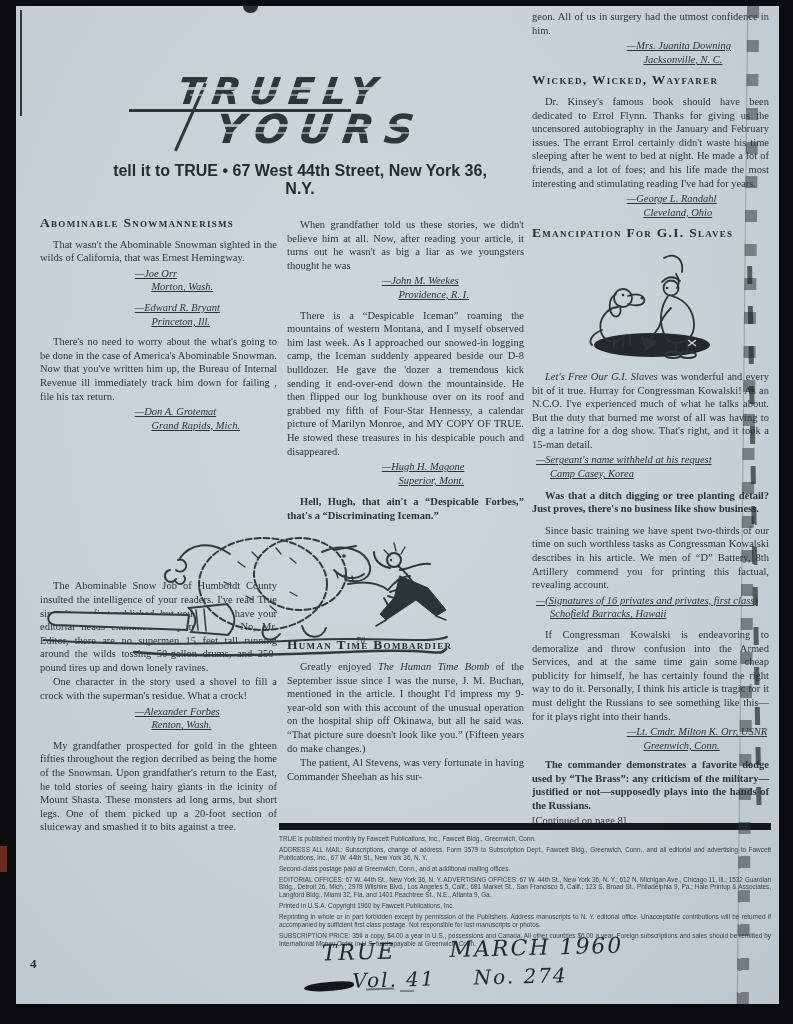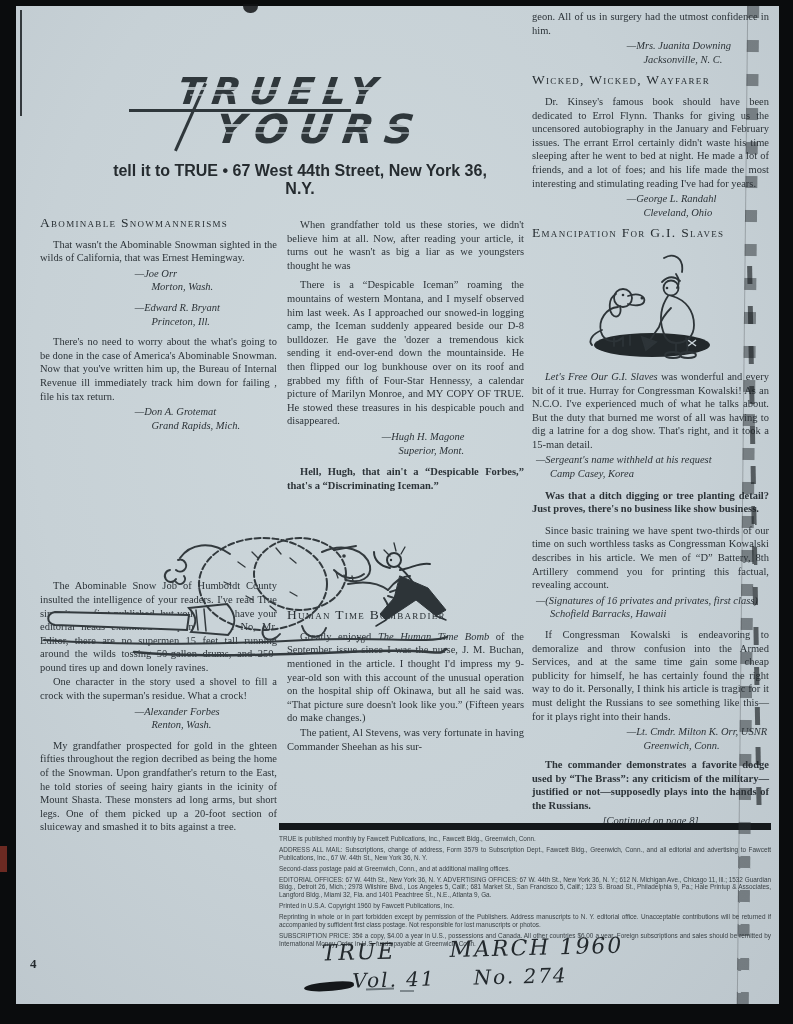--- a/index.html
+++ b/index.html
@@ -46,34 +46,34 @@
   .st2{left:100px;top:62px;width:230px;}
   .st2b{left:106px;top:70px;width:220px;height:2px;opacity:.55;}
   .tagline{position:absolute;left:84px;top:156px;width:400px;text-align:center;
     font-family:"Liberation Sans",sans-serif;font-weight:bold;font-size:16px;color:#252b2f;}
 
   
   .col{position:absolute;width:237px;font-size:10.5px;line-height:13.6px;color:#2c3338;text-align:justify;}
   #col1{left:24px;top:210px;}
   #col2{left:271px;top:212px;}
   #col3{left:516px;top:4px;}
-  .heading{font-variant:small-caps;font-weight:400;font-size:13.5px;letter-spacing:1.3px;
+  .heading{font-variant:small-caps;font-weight:700;font-size:13.5px;letter-spacing:1.3px;
     margin:0 0 8px 0;text-align:left;color:#272e32;}
   .letter{margin:0 0 6px 0;}
   p.body{margin:0 0 1px 0;text-indent:13px;}
   p.cont{text-indent:0;}
-  .sig{font-style:italic;margin:2px 0 7px 0;text-align:left;}
+  .sig{font-style:italic;margin:2px 0 7px 0;text-align:left;text-decoration:underline;}
   .sig .s1{display:block;padding-left:40%;}
   .sig .s2{display:block;padding-left:47%;}
   .sig-left .s1{padding-left:4px;}
   .sig-left .s2{padding-left:18px;}
   .note{font-weight:bold;margin:8px 0 8px 0;text-indent:13px;}
   .gap1{height:140px;}
   .gap2{height:108px;}
-  .continued{font-style:italic;text-align:center;text-indent:0;margin-top:2px;}
+  .continued{text-align:left;text-indent:0;margin-top:2px;}
   .note-abs{position:absolute;left:516px;top:752px;width:237px;font-size:10.5px;line-height:13.6px;color:#2c3338;text-align:justify;}
 
   
   .cartoon1{position:absolute;left:22px;top:512px;width:415px;height:152px;}
   .cartoon2{display:block;margin:2px auto 8px auto;}
 
   
   .footer{position:absolute;left:263px;top:817px;width:492px;}
   .footer-bar{height:7px;background:#14181b;margin-bottom:5px;}
   .fineprint p{margin:0 0 3.5px 0;font-family:"Liberation Sans",sans-serif;font-size:6.4px;
@@ -138,20 +138,24 @@
         </p>
     </div>
     <div class="letter">
       <p class="body">My grandfather prospected for gold in the ghteen fifties throughout the region decribed as being the home of the Snowman. Upon grandfather's return to the East, he told stories of seeing hairy giants in the icinity of Mount Shasta. These monsters ad long arms, but short legs. One of them picked up a 20-foot section of sluiceway and smashed it to bits against a tree.</p>
     </div>
   </div>
 
   <div class="col" id="col2">
     <div class="letter">
       <p class="body">When grandfather told us these stories, we didn't believe him at all. Now, after reading your article, it turns out he wasn't as big a liar as we youngsters thought he was</p>
+      <p class="sig">
+          <span class="s1">—John M. Weekes</span>
+          <span class="s2">Providence, R. I.</span>
+        </p>
     </div>
     <div class="letter">
       <p class="body">There is a “Despicable Iceman” roaming the mountains of western Montana, and I myself observed him last week. As I approached our snowed-in logging camp, the Iceman suddenly appeared beside our D-8 bulldozer. He gave the 'dozer a tremendous kick sending it end-over-end down the mountainside. He then flipped our log bunkhouse over on its roof and grabbed my fifth of Four-Star Hennessy, a calendar picture of Marilyn Monroe, and MY COPY OF TRUE. He stowed these treasures in his despicable pouch and disappeared.</p>
       <p class="sig">
           <span class="s1">—Hugh H. Magone</span>
           <span class="s2">Superior, Mont.</span>
         </p>
     </div>
     <p class="note">Hell, Hugh, that ain't a “Despicable Forbes,” that's a “Discriminating Iceman.”</p>
     <div class="gap2"></div>

